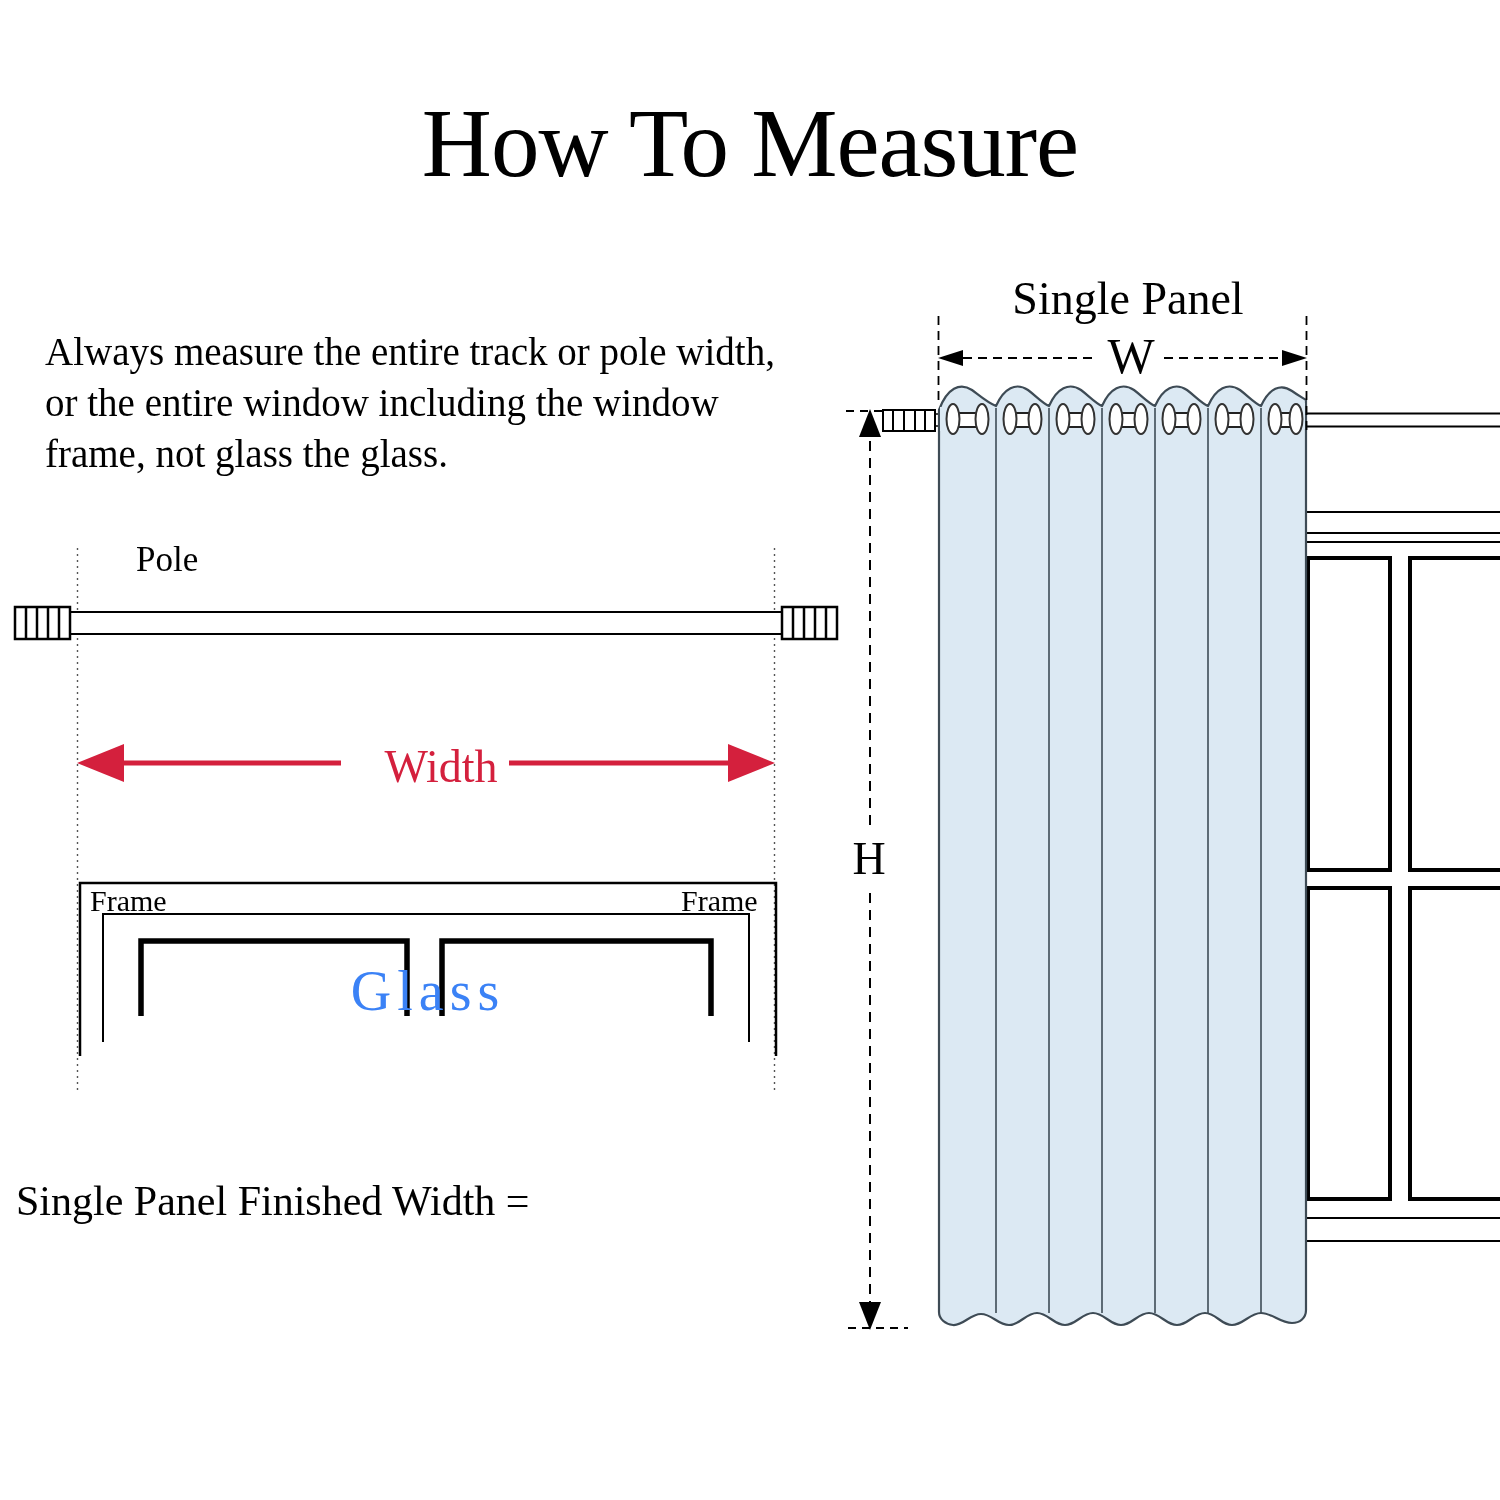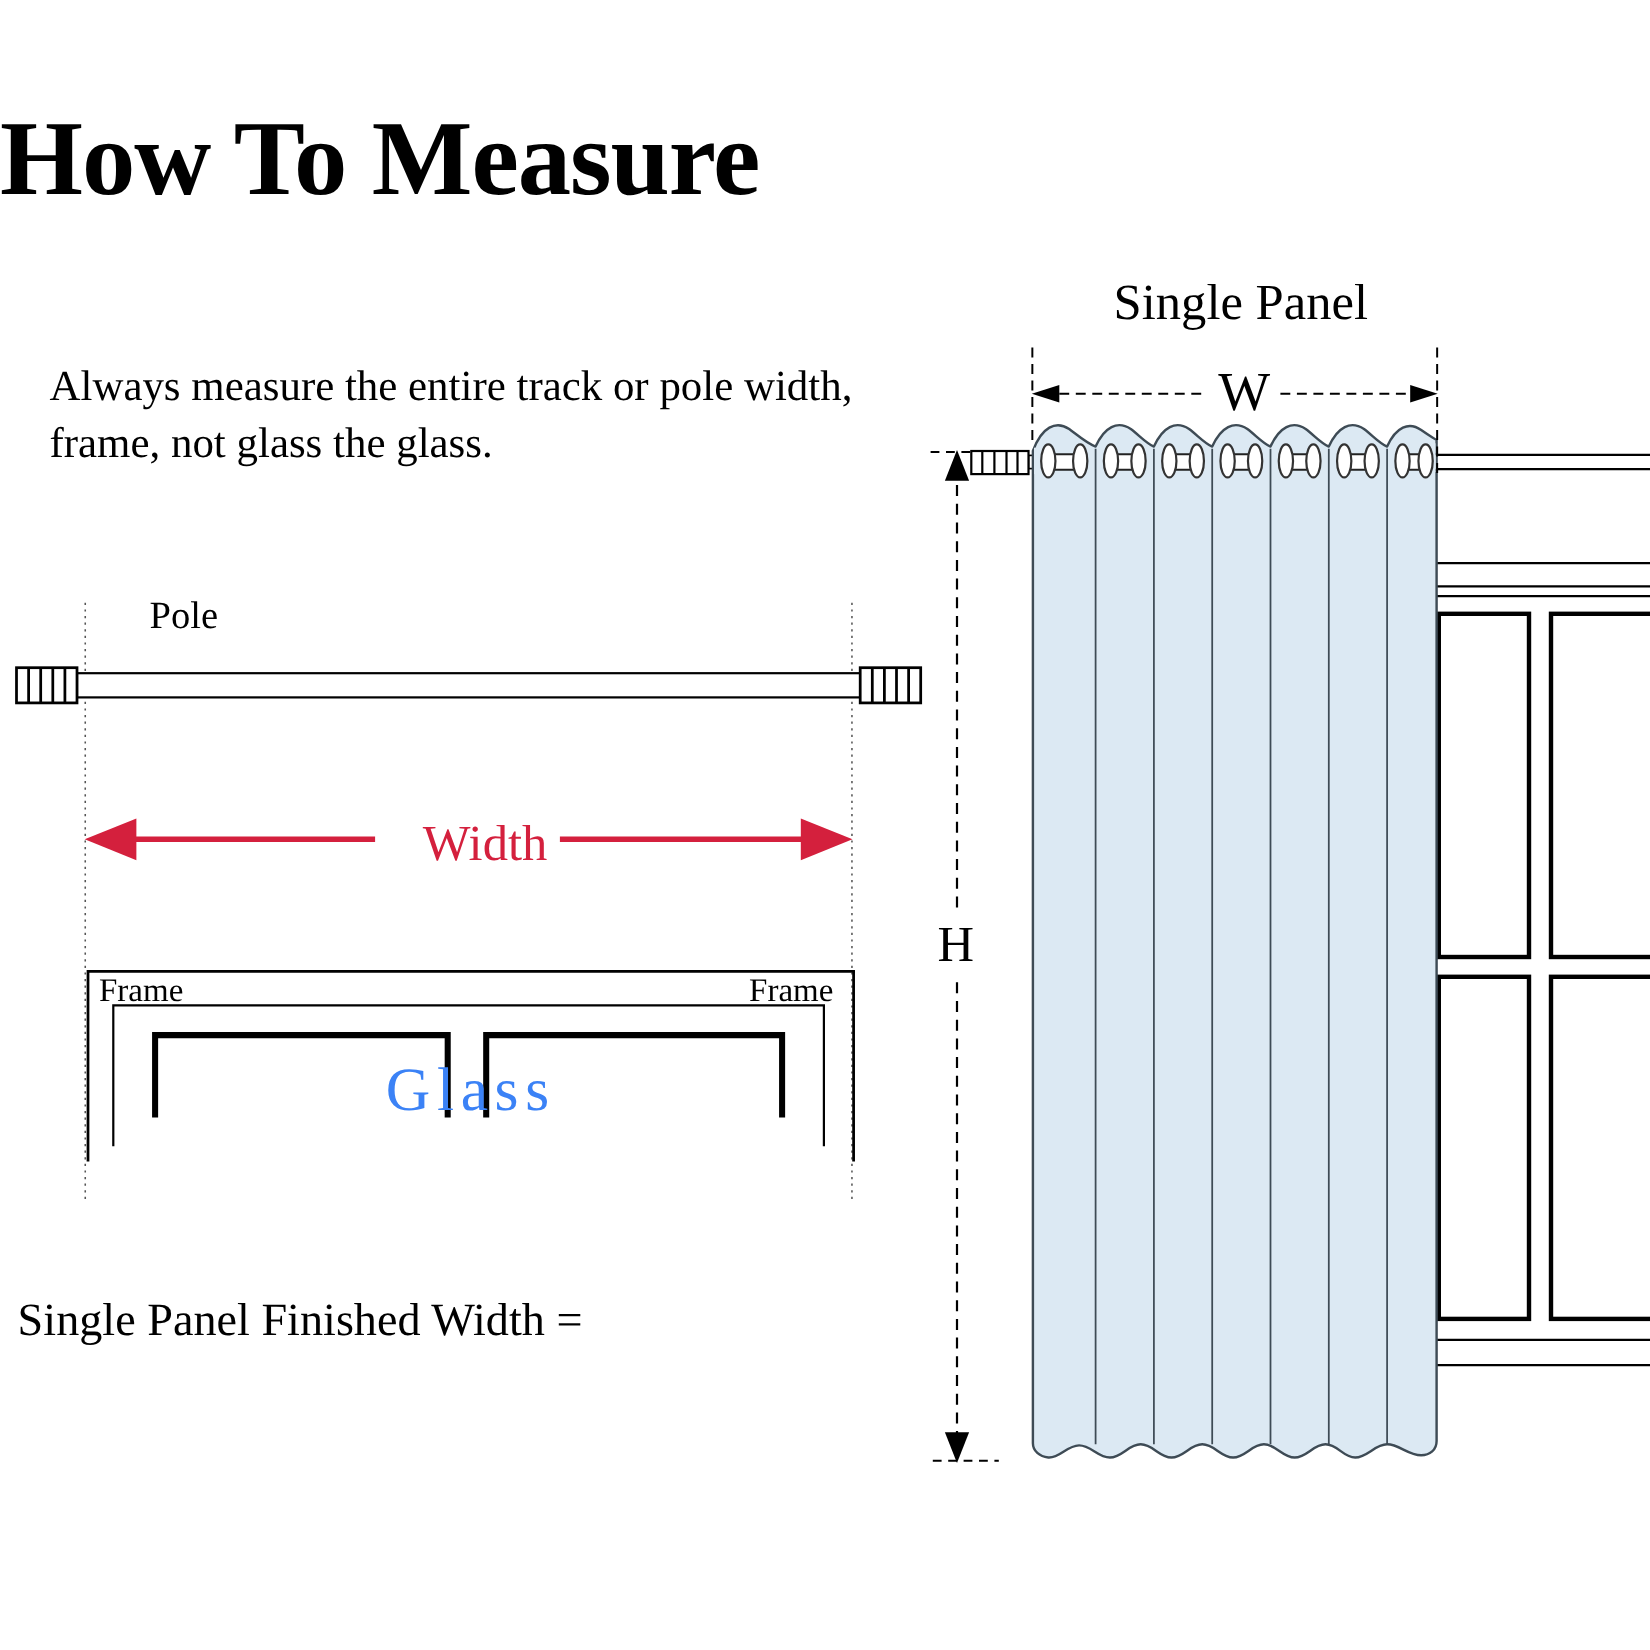--- a/index.html
+++ b/index.html
@@ -3,40 +3,40 @@
 <meta charset="utf-8">
 <style>
   html,body{margin:0;padding:0;background:#ffffff;}
   #stage{
     position:relative;width:1500px;height:1500px;background:#ffffff;
     overflow:hidden;font-family:"Liberation Serif",serif;color:#000;
   }
   #lineart{position:absolute;left:0;top:0;z-index:1;}
   .lbl{position:absolute;z-index:2;white-space:nowrap;}
   .title{
-    left:0;right:0;top:88px;
-    font-size:97px;font-weight:bold;letter-spacing:-1px;
+    left:0;right:0;top:88px;text-align:center;
+    font-size:97px;font-weight:normal;letter-spacing:-1px;
   }
   .intro{left:45px;top:326px;font-size:39px;line-height:51px;}
   .pole-label{left:136px;top:540px;font-size:35px;}
   .width-label{
     left:425px;top:766px;transform:translate(-50%,-50%);
     font-size:46px;color:#d4203d;margin-left:16px;
   }
   .frame-left{left:90px;top:884px;font-size:30px;}
   .frame-right{left:681px;top:884px;font-size:30px;}
   .glass-label{
     left:428px;top:991px;transform:translate(-50%,-50%);
     font-size:56px;color:#3b82f6;letter-spacing:6px;
   }
   .formula{
     left:16px;top:1172px;width:860px;text-align:left;
     font-size:42px;line-height:58px;
   }
-  .single-panel-label{left:1128px;top:248px;transform:translateX(-50%);font-size:46px;}
+  .single-panel-label{left:1128px;top:272px;transform:translateX(-50%);font-size:46px;}
   .w-label{left:1131px;top:356px;transform:translate(-50%,-50%);font-size:50px;}
   .h-label{left:869px;top:858px;transform:translate(-50%,-50%);font-size:46px;}
 </style>
 </head>
 <body>
 
 <div id="stage">
 
   <svg id="lineart" width="1500" height="1500" viewBox="0 0 1500 1500">
 
@@ -180,20 +180,21 @@
       <line x1="848" y1="1328" x2="908" y2="1328" stroke-width="1.8" stroke-dasharray="8 6"></line>
       <polygon points="870,409 859,437 881,437" fill="#000" stroke="none"></polygon>
       <polygon points="870,1330 859,1302 881,1302" fill="#000" stroke="none"></polygon>
     </g>
   </svg>
 
   <div class="lbl title">How To Measure</div>
 
   <div class="lbl intro">
     <div>Always measure the entire track or pole width,</div>
+    <div>or the entire window including the window</div>
     <div>frame, not glass the glass.</div>
   </div>
 
   <div class="lbl pole-label">Pole</div>
 
   <div class="lbl width-label">Width</div>
 
   <div class="lbl frame-left">Frame</div>
 
   <div class="lbl frame-right">Frame</div>

